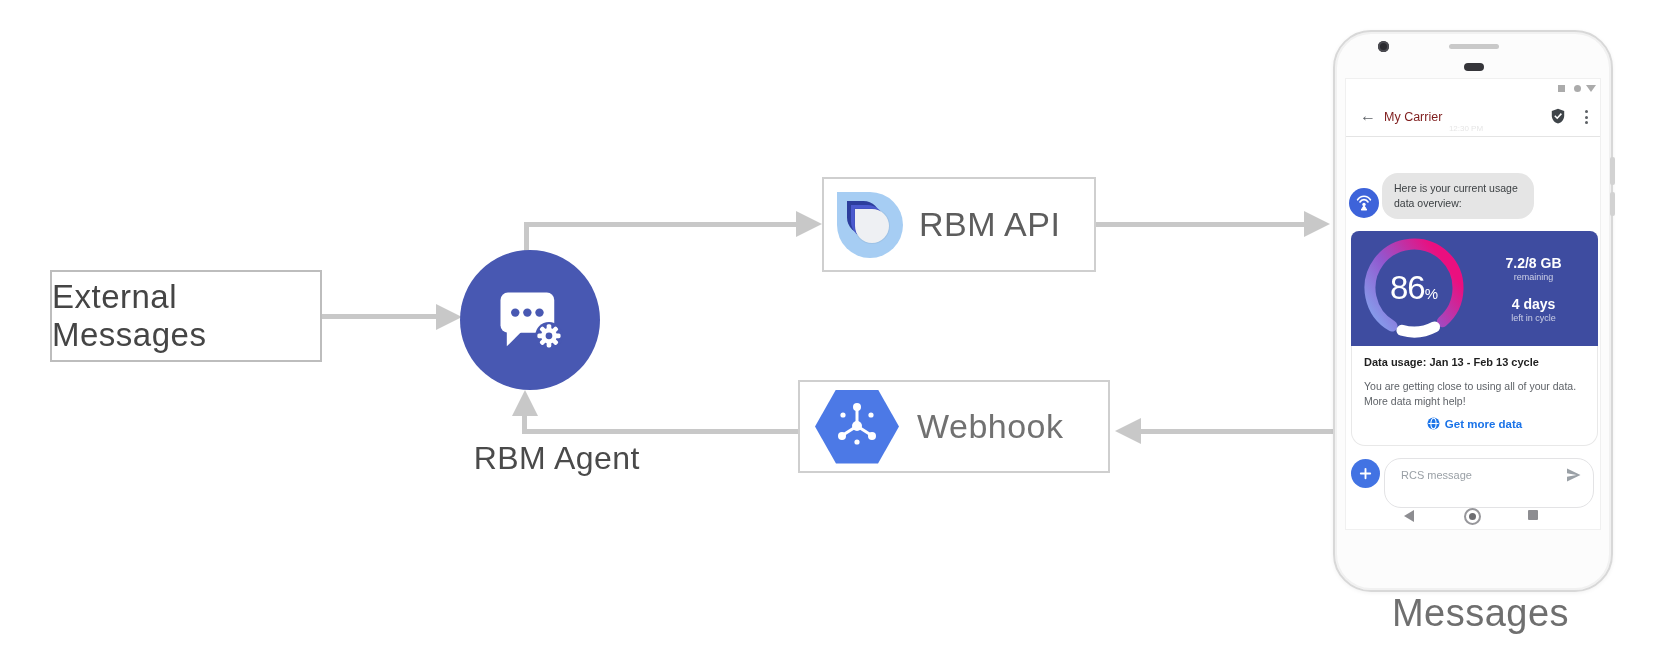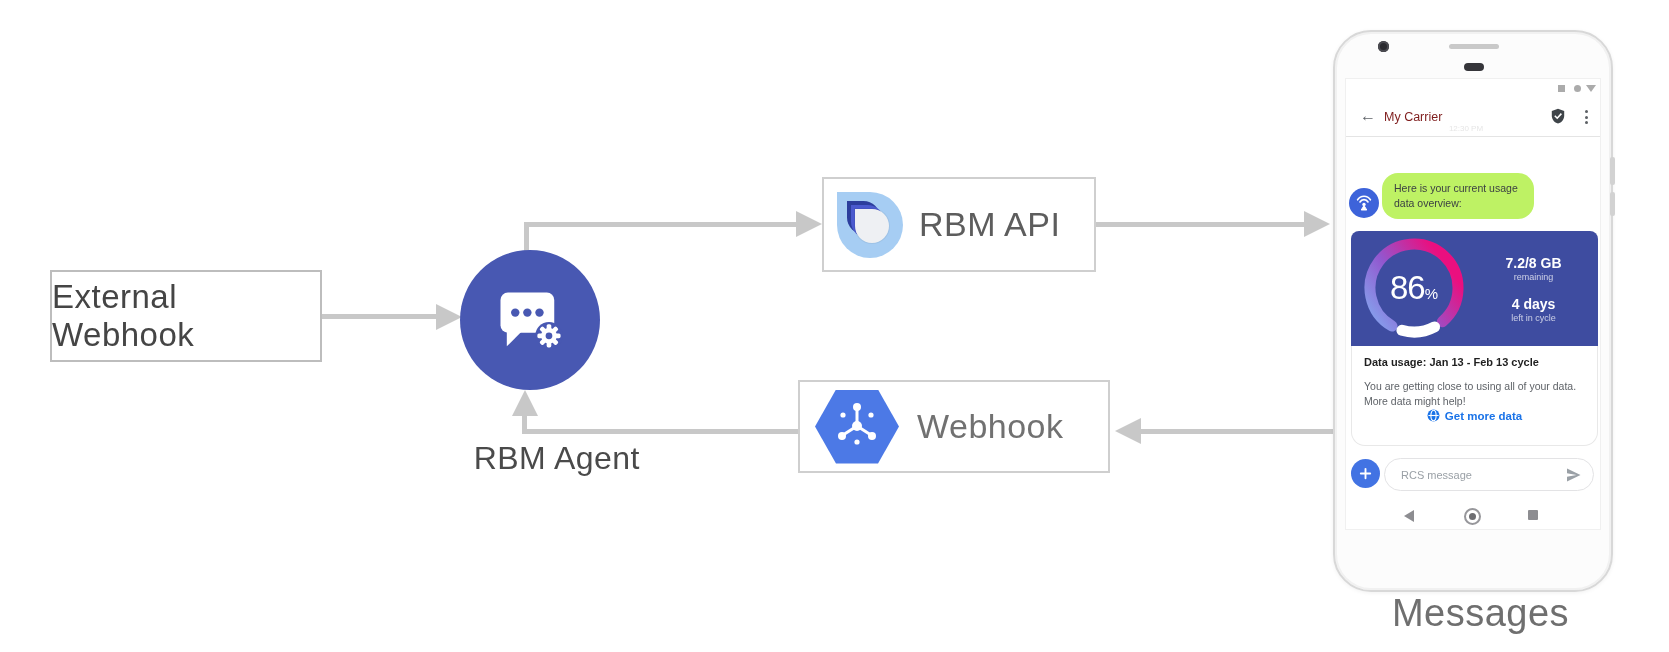--- a/index.html
+++ b/index.html
@@ -59,60 +59,60 @@
   .hdr-back{position:absolute;left:14px;top:28px;font-size:16px;color:#5f6368;}
   .hdr-title{position:absolute;left:38px;top:31px;font-size:12.5px;color:#7f1d1d;}
   .hdr-shield{position:absolute;left:204px;top:29px;}
   .hdr-menu{position:absolute;left:239px;top:31px;display:flex;flex-direction:column;gap:2.5px;}
   .hdr-menu i{width:3px;height:3px;border-radius:50%;background:#5c6064;}
   .hdr-time{position:absolute;left:0;top:45px;width:240px;text-align:center;font-size:8px;color:#e6e6e6;}
   .hdr-divider{position:absolute;left:0;top:57px;width:100%;height:1px;background:#e4e4e4;}
 
   
   .avatar{position:absolute;left:3px;top:109px;width:30px;height:30px;border-radius:50%;background:#3d63da;display:flex;align-items:center;justify-content:center;}
-  .bubble{position:absolute;left:36px;top:94px;width:152px;height:46px;background:#bef264;border-radius:16px;box-sizing:border-box;
+  .bubble{position:absolute;left:36px;top:94px;width:152px;height:46px;background:#e5e5e5;border-radius:16px;box-sizing:border-box;
           padding:8px 12px;font-size:10.5px;line-height:1.4;color:#3c4043;}
 
   
   .card-blue{position:absolute;left:5px;top:152px;width:247px;height:115px;background:#3e4ca0;border-radius:8px 8px 0 0;}
   .gauge-text{position:absolute;left:0;top:38px;width:126px;text-align:center;color:#fff;}
   .gauge-text .big{font-size:33px;font-weight:300;letter-spacing:-1px;}
   .gauge-text .pct{font-size:15px;}
   .card-stats{position:absolute;left:126px;top:0;width:113px;height:115px;display:flex;flex-direction:column;align-items:center;justify-content:center;color:#fff;text-align:center;}
   .stat-val{font-size:14px;font-weight:bold;}
   .stat-sub{font-size:9px;color:rgba(255,255,255,.72);margin-top:1px;}
   .stat-gap{height:14px;}
   .card-white{position:absolute;left:5px;top:267px;width:247px;height:100px;background:#fff;border:1px solid #e8e8e8;border-top:none;
               border-radius:0 0 14px 14px;box-sizing:border-box;padding:10px 12px;}
   .cw-title{font-size:11px;font-weight:bold;color:#1f1f1f;}
   .cw-body{font-size:10.5px;color:#5f6368;line-height:1.45;margin-top:11px;}
-  .cw-action{display:flex;align-items:center;justify-content:center;gap:5px;
+  .cw-action{margin-top:8px;display:flex;align-items:center;justify-content:center;gap:5px;
              font-size:11.5px;color:#1a73e8;font-weight:bold;cursor:pointer;}
 
   
   .plus-btn{position:absolute;left:5px;top:380px;width:29px;height:29px;border-radius:50%;background:#4273e3;display:flex;align-items:center;justify-content:center;}
-  .composer{position:absolute;left:38px;top:379px;width:210px;height:33px;border:1.5px solid #e3e3e5;border-radius:17px;background:#fff;box-sizing:border-box;}
+  .composer{position:absolute;left:38px;top:379px;width:210px;height:50px;border:1.5px solid #e3e3e5;border-radius:17px;background:#fff;box-sizing:border-box;}
   .composer input{position:absolute;left:14px;top:0;width:150px;height:30px;border:none;outline:none;background:transparent;
                   font-family:"Liberation Sans","DejaVu Sans",sans-serif;font-size:11px;color:#333;}
   .composer input::placeholder{color:#9aa0a6;}
   .send-icon{position:absolute;right:11px;top:8px;}
 
   
   .nav-back{position:absolute;left:58px;top:431px;width:0;height:0;border-top:6px solid transparent;border-bottom:6px solid transparent;border-right:10px solid #8d8d91;}
   .nav-home{position:absolute;left:118px;top:429px;width:13px;height:13px;border:2px solid #97979b;border-radius:50%;box-sizing:content-box;display:flex;align-items:center;justify-content:center;}
   .nav-home i{width:7px;height:7px;border-radius:50%;background:#6d6d71;}
   .nav-recent{position:absolute;left:182px;top:431px;width:10px;height:10px;background:#8d8d91;border-radius:1px;}
 </style>
 </head>
 <body>
 
 <div class="stage">
 
   <div class="dbox et-box">
-    <span class="et-label">External Webhook</span>
+    <span class="et-label">External Messages</span>
   </div>
 
   <div class="cline" style="left:322px;top:314px;width:118px;height:5px;"></div>
   <div class="ah ah-right" style="left:436px;top:304px;"></div>
 
   <div class="cline" style="left:524px;top:224px;width:5px;height:30px;"></div>
   <div class="cline" style="left:524px;top:222px;width:274px;height:5px;"></div>
   <div class="ah ah-right" style="left:796px;top:211px;"></div>
 
   <div class="cline" style="left:1096px;top:222px;width:208px;height:5px;"></div>

